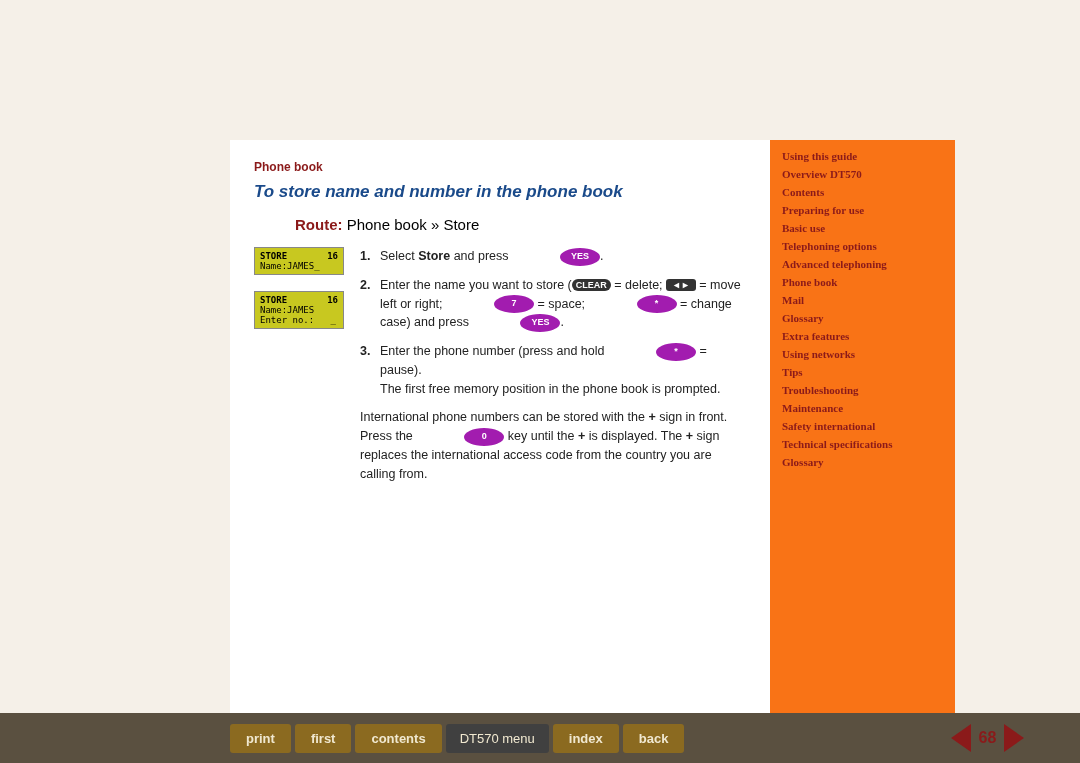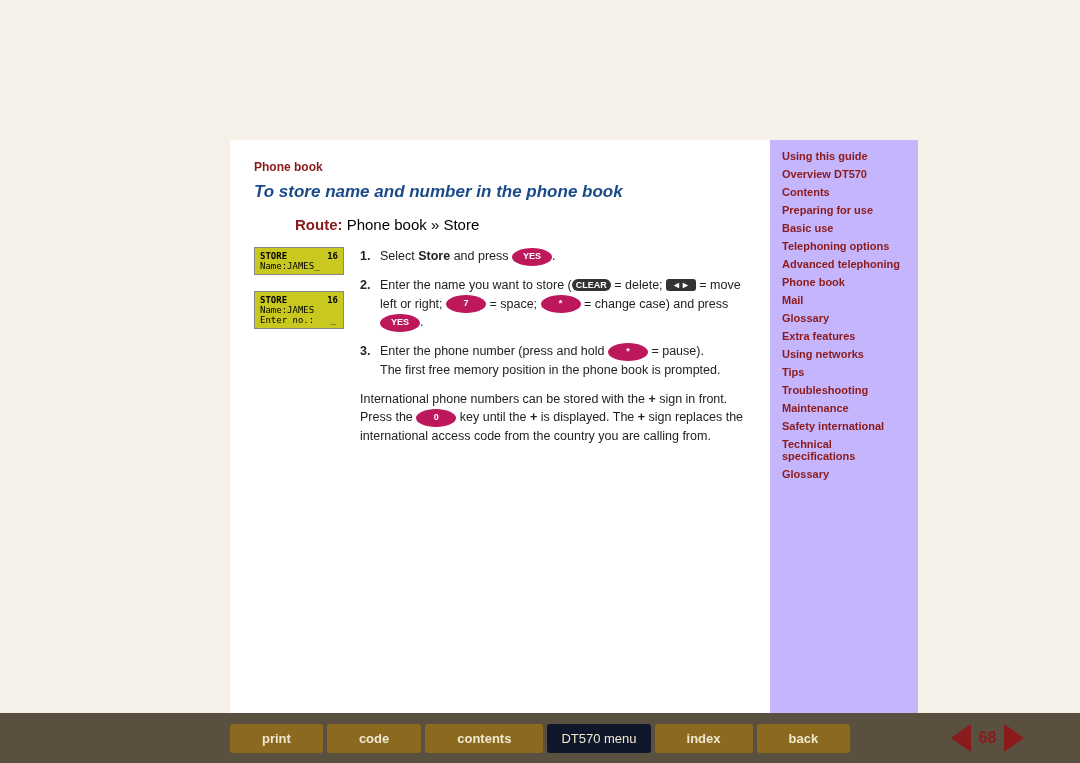--- a/index.html
+++ b/index.html
@@ -131,28 +131,29 @@
       left: 0;
       font-weight: bold;
     }
 
     .bold { font-weight: bold; }
 
     .key-btn {
       display: inline-flex;
       align-items: center;
       justify-content: center;
-      background: #be185d;
+      background: #a21caf;
       color: #fff;
       border-radius: 50%;
       width: 40px;
       height: 18px;
       font-size: 9px;
       font-weight: bold;
       vertical-align: middle;
+      margin-left: 48px;
     }
 
     .key-btn-clear {
       background: #333;
       color: #fff;
       border-radius: 6px;
       padding: 1px 4px;
       font-size: 9px;
       font-weight: bold;
       vertical-align: middle;
@@ -170,24 +171,25 @@
 
     .extra-note {
       font-size: 12.5px;
       line-height: 1.5;
       color: #222;
       margin-top: 10px;
     }
 
     
     .sidebar {
-      width: 148px;
-      background: #c4b5fd;
+      width: 185px;
+      background: #f97316;
       padding: 10px 12px;
       font-size: 11.5px;
+      font-family: Liberation Serif, serif;
     }
 
     .sidebar-item {
       display: block;
       color: #8b1a1a;
       font-weight: bold;
       margin-bottom: 6px;
       cursor: pointer;
       text-decoration: none;
       font-size: 11px;
@@ -205,29 +207,29 @@
       align-items: center;
       padding: 0 0 0 230px;
       gap: 4px;
       position: relative;
     }
 
     .nav-btn {
       background: #8b6a20;
       color: #f0e8d0;
       border: none;
-      padding: 7px 32px;
+      padding: 7px 16px;
       font-size: 13px;
       font-weight: bold;
       cursor: pointer;
       border-radius: 3px;
     }
 
     .nav-btn-dt570 {
-      background: #0f172a;
+      background: #404040;
       color: #f0e8d0;
       border: none;
       padding: 7px 14px;
       font-size: 13px;
       cursor: pointer;
       border-radius: 3px;
     }
 
     .page-num-area {
       position: absolute;
@@ -349,21 +351,21 @@
       <a class="sidebar-item">Maintenance</a>
       <a class="sidebar-item">Safety international</a>
       <a class="sidebar-item">Technical specifications</a>
       <a class="sidebar-item">Glossary</a>
     </div>
 
   </div>
 
   <div class="bottom-bar">
     <button class="nav-btn">print</button>
-    <button class="nav-btn">code</button>
+    <button class="nav-btn">first</button>
     <button class="nav-btn">contents</button>
     <button class="nav-btn-dt570">DT570 menu</button>
     <button class="nav-btn">index</button>
     <button class="nav-btn">back</button>
 
     <div class="page-num-area">
       <div class="arrow-left"></div>
       <span class="page-number">68</span>
       <div class="arrow-right"></div>
     </div>

